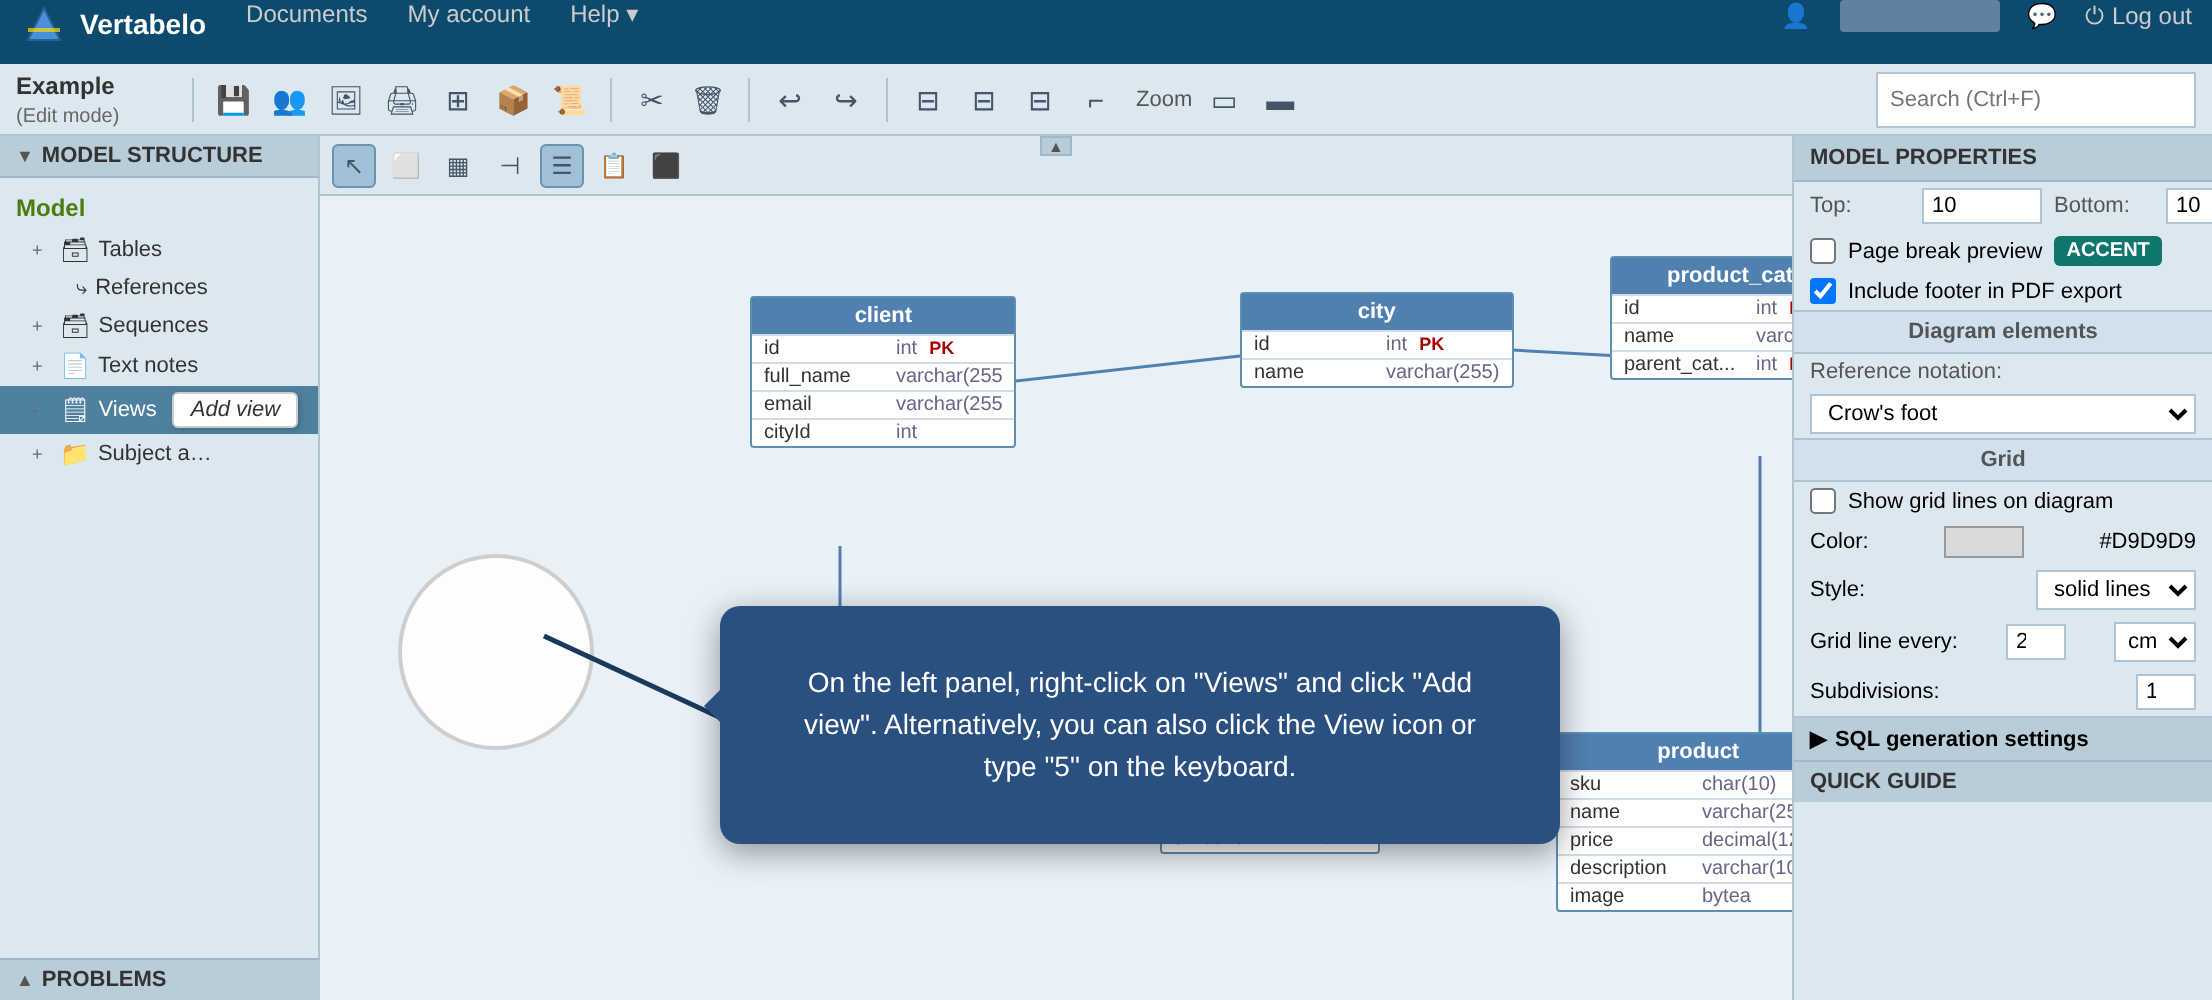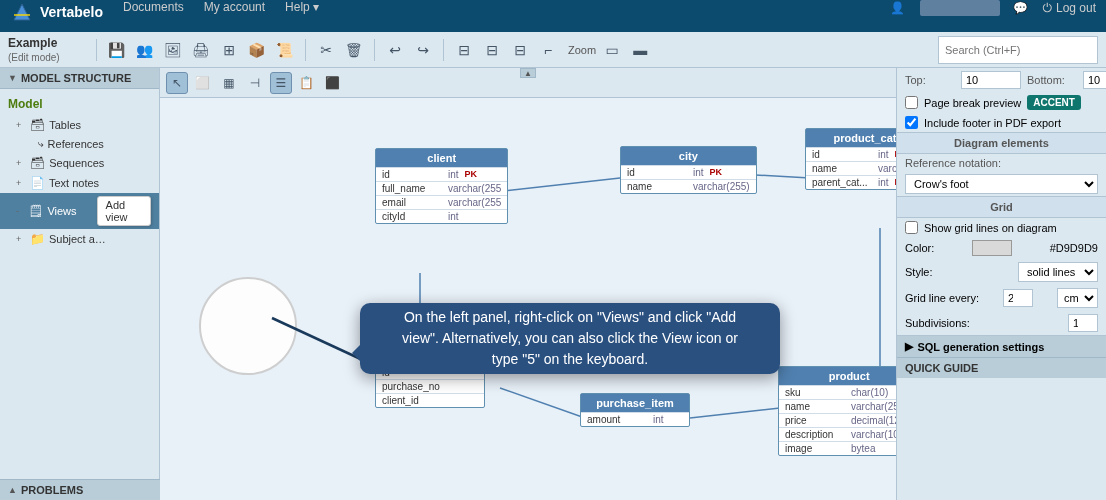--- a/index.html
+++ b/index.html
@@ -193,21 +193,21 @@
     .db-table-row .col-name { min-width: 60px; }
     .db-table-row .col-type { color: #668; }
     .db-table-row .col-pk { color: #a00; font-weight: bold; font-size: 9px; }
 
     
     .tooltip-box {
       position: absolute;
       background: #2a5080;
       color: white;
       border-radius: 10px;
-      padding: 4px 30px;
+      padding: 28px 30px;
       font-size: 14px;
       text-align: center;
       line-height: 1.5;
       width: 420px;
       box-shadow: 0 4px 16px rgba(0,0,0,0.4);
       z-index: 10;
     }
     .tooltip-box::before {
       content: '';
       position: absolute;
@@ -447,21 +447,21 @@
       <div class="tree-item">
         <span class="tree-expander">+</span>
         <span class="tree-icon">📄</span>
         <span>Text notes</span>
       </div>
 
       <div class="tree-item highlighted" style="position:relative;">
         <span class="tree-expander">-</span>
         <span class="tree-icon">🗒</span>
         <span>Views</span>
-        <span class="add-view-label" style="margin-left:16px;">Add view</span>
+        <span class="add-view-label" style="margin-left:4px;font-style:italic;">Add view</span>
       </div>
 
       <div class="tree-item">
         <span class="tree-expander">+</span>
         <span class="tree-icon">📁</span>
         <span>Subject a…</span>
       </div>
     </div>
 
     <div class="bottom-bar">
@@ -616,20 +616,21 @@
       </svg>
 
       <div class="tooltip-box" style="left:200px;top:205px;">
         <span>On the left panel, right-click on "Views" and click "Add view". Alternatively, you can also click the View icon or type "5" on the keyboard.</span>
       </div>
 
     </div>
   </div>
 
   <div class="right-panel">
+    <div class="right-section-header">MODEL PROPERTIES</div>
 
     
     <div class="right-prop-row">
       <span class="right-prop-label">Top:</span>
       <input class="right-prop-input" type="text" value="10" style="">
       <span class="right-prop-label">Bottom:</span>
       <input class="right-prop-input" type="text" value="10" style="">
     </div>
 
     

